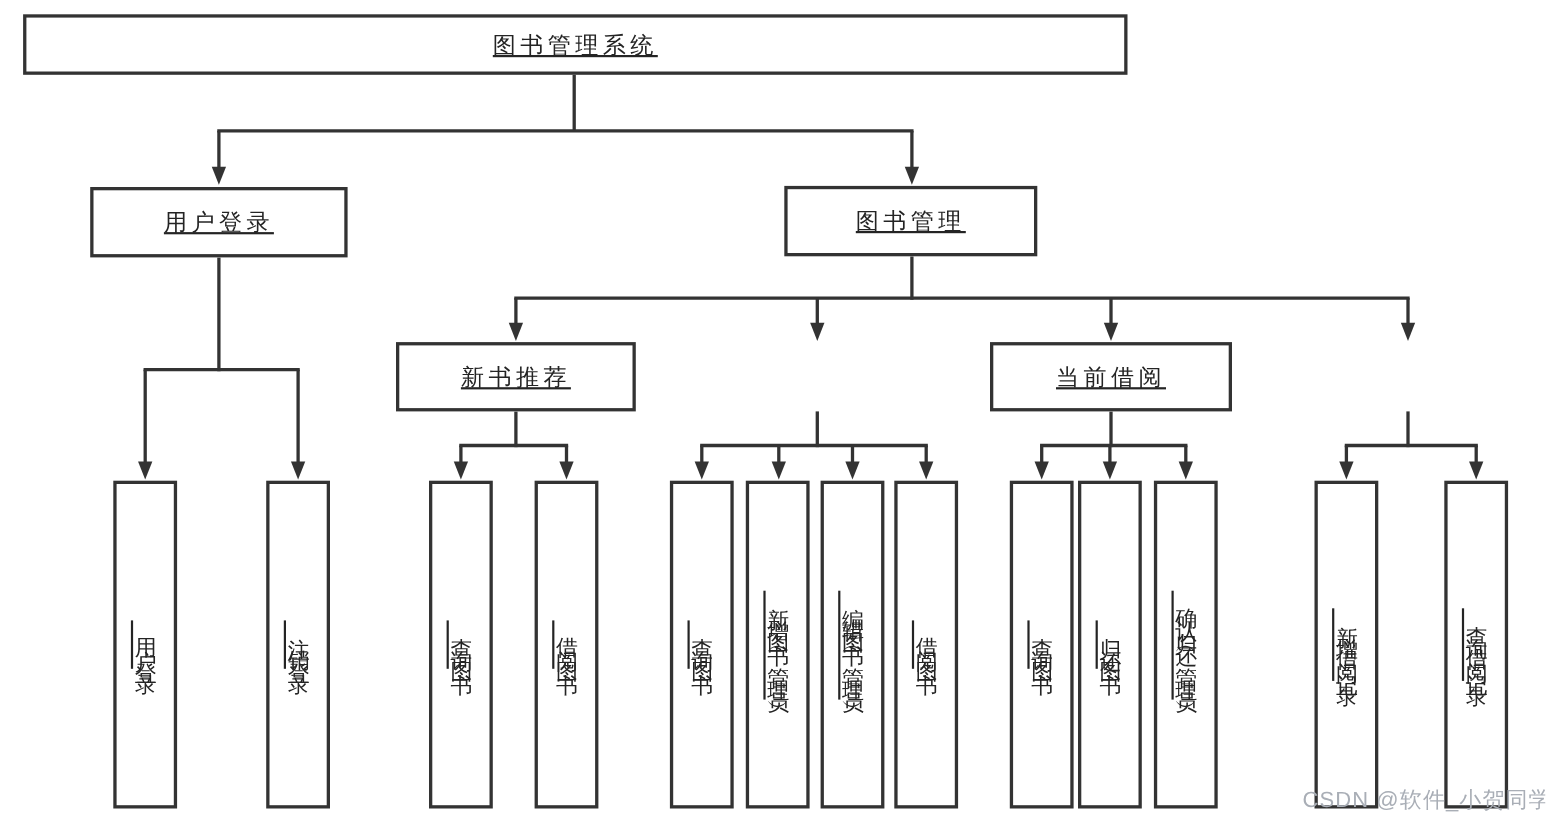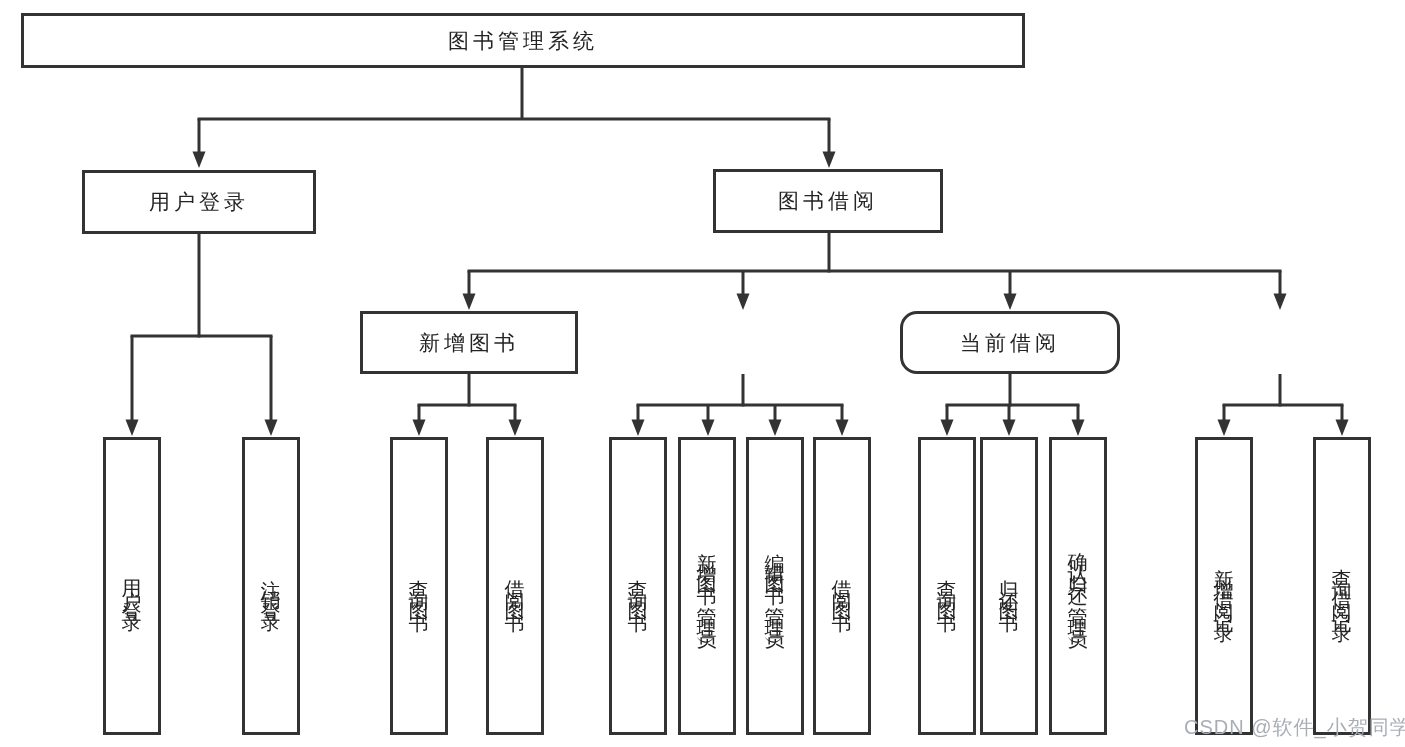--- a/index.html
+++ b/index.html
@@ -25,20 +25,21 @@
   .node {
     position: absolute;
     box-sizing: border-box;
     background: #ffffff;
     border: 3px solid #333333;
     color: #242424;
     display: flex;
     align-items: center;
     justify-content: center;
     text-align: center;
+    text-decoration: underline;
   }
   .hbox {
     font-size: 21px;
     letter-spacing: 4px;
     white-space: nowrap;
   }
   .root {
     left: 21px; top: 13px; width: 1004px; height: 55px;
   }
   .vbox {
@@ -140,24 +141,24 @@
       <line x1="1224" y1="405" x2="1224" y2="421"></line>
       <polygon fill="#333333" stroke="none" points="1217.5,419.5 1230.5,419.5 1224,436"></polygon>
       <line x1="1342" y1="405" x2="1342" y2="421"></line>
       <polygon fill="#333333" stroke="none" points="1335.5,419.5 1348.5,419.5 1342,436"></polygon>
     </g>
   </svg>
 
   <div class="node hbox root">图书管理系统</div>
 
   <div class="node hbox" style="left:82px; top:170px; width:234px; height:64px;">用户登录</div>
-  <div class="node hbox" style="left:713px; top:169px; width:230px; height:64px;">图书借阅</div>
-
-  <div class="node hbox" style="left:360px; top:311px; width:218px; height:63px;">新增图书</div>
-  <div class="node hbox" style="left:900px; top:311px; width:220px; height:63px;border-radius:17px;">当前借阅</div>
+  <div class="node hbox" style="left:713px; top:169px; width:230px; height:64px;">图书管理</div>
+
+  <div class="node hbox" style="left:360px; top:311px; width:218px; height:63px;">新书推荐</div>
+  <div class="node hbox" style="left:900px; top:311px; width:220px; height:63px;">当前借阅</div>
 
   <div class="node vbox" style="left:103px;">
     <span>用户登录</span>
   </div>
   <div class="node vbox" style="left:242px;">
     <span>注销登录</span>
   </div>
 
   <div class="node vbox" style="left:390px;">
     <span>查询图书</span>

